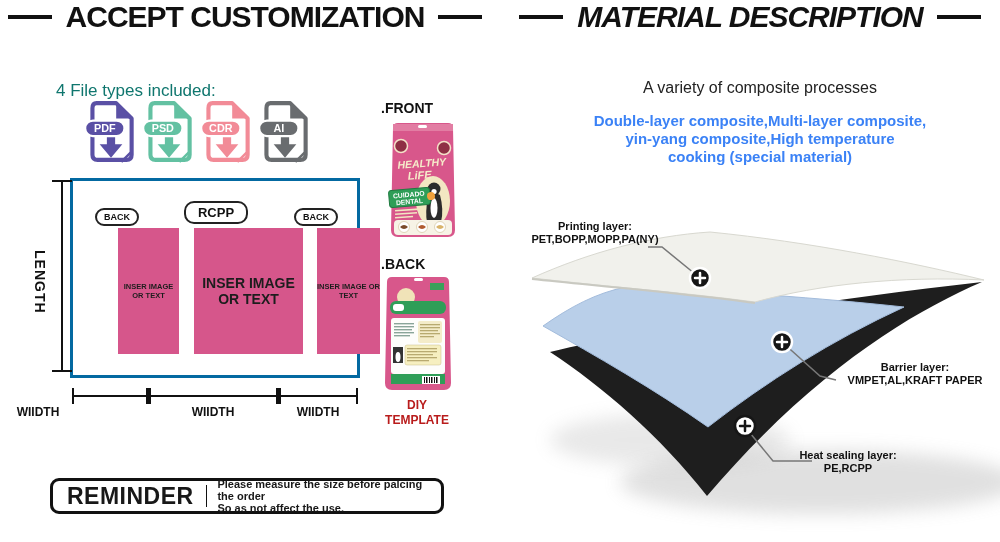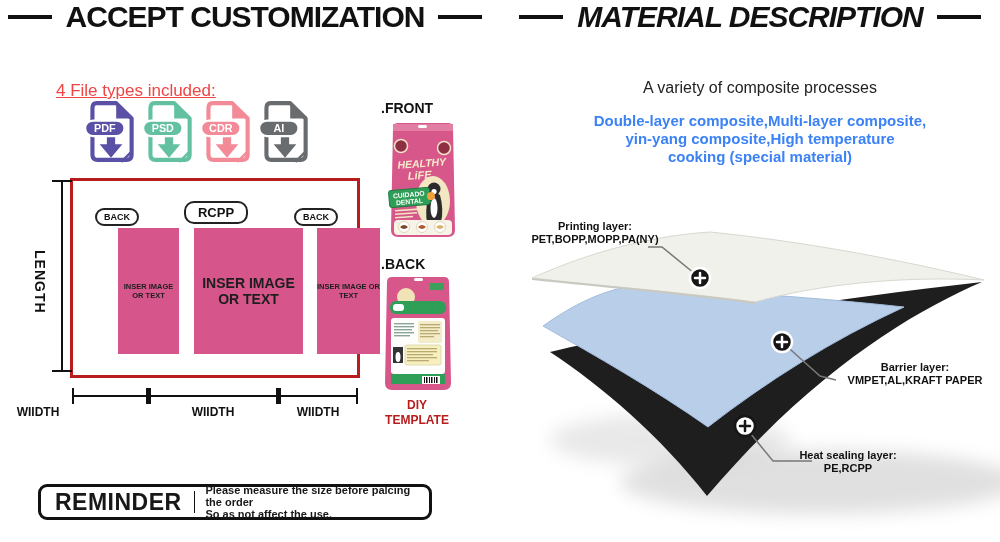--- a/index.html
+++ b/index.html
@@ -7,26 +7,26 @@
     position:relative;width:1000px;height:542px;background:#ffffff;
     font-family:"Liberation Sans", sans-serif;color:#161616;overflow:hidden;
   }
   .abs{position:absolute;}
   
   .title-row{display:flex;align-items:center;justify-content:center;gap:14px;}
   .title-dash{width:44px;height:4px;background:#111;}
   .big-title{font-size:30px;font-weight:800;letter-spacing:-1px;white-space:nowrap;color:#111;}
   .italic-title{font-style:italic;}
   
-  .file-heading{font-size:17px;color:#ef4444;text-decoration:underline;}
+  .file-heading{font-size:17px;color:#0f766e;}
   .icon-row{display:flex;}
   .file-icon{width:58px;height:66px;}
   .badge-text{font-family:"Liberation Sans",sans-serif;font-weight:bold;}
   
-  .tpl-box{background:#fff;border:3px solid #b91c1c;}
+  .tpl-box{background:#fff;border:3px solid #0369a1;}
   .pink-panel{display:flex;align-items:center;justify-content:center;text-align:center;
     color:#1d1d1d;font-weight:bold;margin-left:33px;}
   .pill{background:#fff;border:2px solid #222;border-radius:10px;display:flex;
     align-items:center;justify-content:center;font-weight:bold;color:#111;}
   .meas{background:#111;}
   .wlabel{font-size:12px;font-weight:bold;text-align:center;color:#111;}
   .length-label{font-size:14px;font-weight:bold;writing-mode:vertical-rl;color:#111;letter-spacing:1px;}
   .caption{font-size:14px;font-weight:bold;color:#111;}
   .diy{font-size:12px;font-weight:bold;text-align:center;line-height:15px;color:#b91c1c;}
   
@@ -114,21 +114,21 @@
     <div class="abs meas" style="left:0;top:7px;width:286px;height:2px;"></div>
     <div class="abs meas" style="left:0;top:0;width:2px;height:16px;"></div>
     <div class="abs meas" style="left:74px;top:0;width:5px;height:16px;"></div>
     <div class="abs meas" style="left:204px;top:0;width:5px;height:16px;"></div>
     <div class="abs meas" style="right:0;top:0;width:2px;height:16px;"></div>
   </div>
   <div class="abs wlabel" style="left:-2px;top:405px;width:80px;">WIIDTH</div>
   <div class="abs wlabel" style="left:173px;top:405px;width:80px;">WIIDTH</div>
   <div class="abs wlabel" style="left:278px;top:405px;width:80px;">WIIDTH</div>
 
-  <div class="abs reminder-box" style="left:38px;top:478px;width:388px;height:30px;margin-top:6px;">
+  <div class="abs reminder-box" style="left:50px;top:478px;width:388px;height:30px;">
     <div class="reminder-title">REMINDER</div>
     <div class="reminder-div"></div>
     <div class="reminder-text">
       <div>Please measure the size before palcing the order</div>
       <div>So as not affect the use.</div>
     </div>
   </div>
 
   <div class="abs caption" style="left:381px;top:100px;">.FRONT</div>
 

